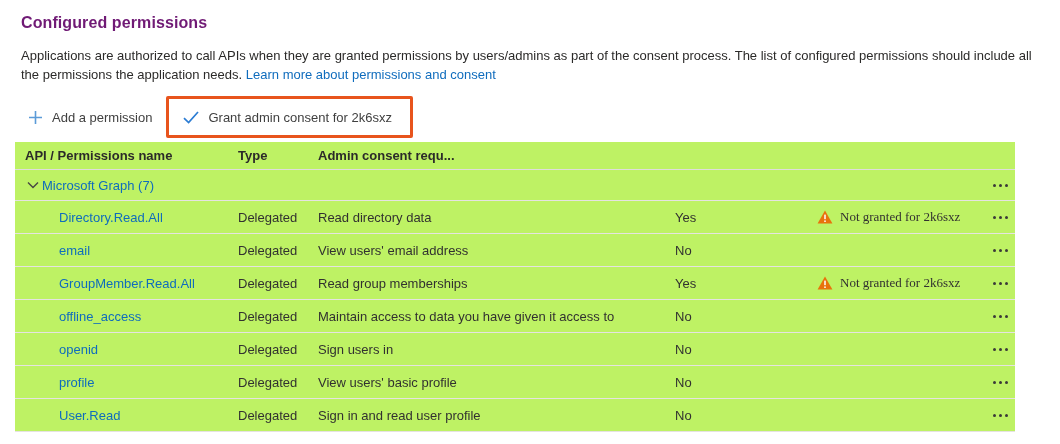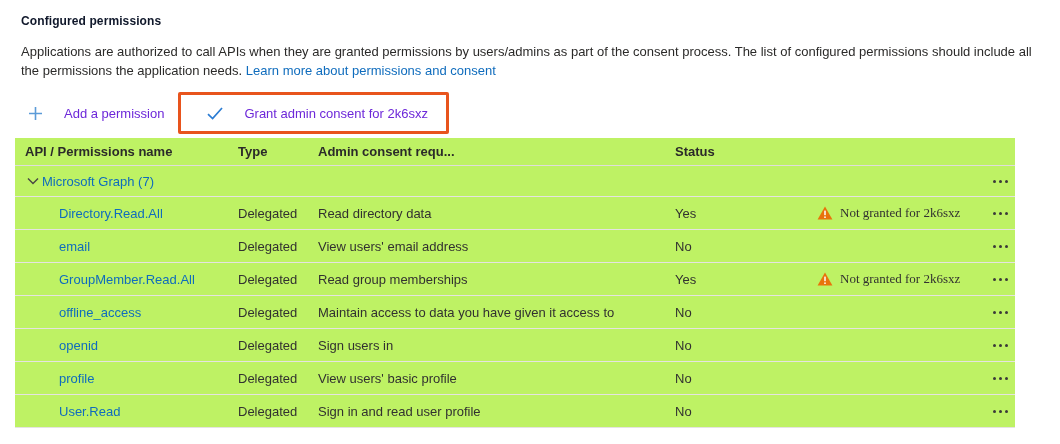--- a/index.html
+++ b/index.html
@@ -1,27 +1,27 @@
 <!DOCTYPE html>
 <html><head>
 <meta charset="utf-8">
 <style>
   * { margin:0; padding:0; box-sizing:border-box; }
   html,body { width:1060px; height:444px; background:#ffffff; overflow:hidden;
     font-family:"Liberation Sans","DejaVu Sans",sans-serif; color:#323130; }
   .page { padding:14px 0 0 15px; width:1060px; }
   .inset { margin-left:6px; }
-  .title { font-size:12px; font-weight:600; color:#0f172a; letter-spacing:0.1px; }
+  .title { font-size:16px; font-weight:600; color:#701a75; letter-spacing:0.1px; }
   .desc { margin-top:14px; font-size:13px; line-height:19px; color:#2b2a29; max-width:1012px; }
   .link { color:#0f6cbd; text-decoration:none; cursor:pointer; }
   .toolbar { margin-top:10px; display:flex; align-items:center; height:46px; }
-  .cmd { display:flex; align-items:center; gap:21px; background:transparent; border:none;
-    font-family:inherit; font-size:13px; color:#6d28d9; cursor:pointer; padding:6px 10px; }
+  .cmd { display:flex; align-items:center; gap:9px; background:transparent; border:none;
+    font-family:inherit; font-size:13px; color:#404040; cursor:pointer; padding:6px 10px; }
   .addcmd { margin-left:-4px; }
-  .highlight { border:3px solid #e8541d; border-radius:2px; margin-left:4px; padding:4px 8px 4px 16px; }
+  .highlight { border:3px solid #e8541d; border-radius:2px; margin-left:4px; padding:4px 8px 4px 4px; }
   .icon16 { width:16px; height:16px; display:inline-flex; align-items:center; justify-content:center; }
   .table { margin-top:2px; width:1000px; font-size:13px; }
   .row { display:grid; grid-template-columns:223px 80px 357px 142px 168px 30px;
     align-items:center; border-bottom:1px solid #e5e3e1; height:33px; background:#bef264; }
   .thead { height:28px; border-bottom:1px solid #dfdddb; }
   .h { font-weight:700; color:#2b2a29; white-space:nowrap; overflow:hidden; }
   .c { white-space:nowrap; overflow:hidden; }
   .c1h { padding-left:10px; }
   .grouprow { height:31px; cursor:pointer;text-align:center; }
   .groupcell { padding-left:11px; display:flex; align-items:center; gap:2px; }
@@ -68,21 +68,20 @@
       </div>
     </div>
   </div>
 
   <div class="table">
 
     <div class="row thead">
       <div class="c h c1h">API / Permissions name</div>
       <div class="c h">Type</div>
       <div class="c h">Admin consent requ...</div>
-      <div class="c h">Status</div>
       <div class="c c6"></div>
     </div>
 
     <div class="row grouprow">
       <div class="c groupcell">
         <span class="chev">
           <svg width="12" height="8" viewBox="0 0 12 8">
               <path d="M1 1.5 L6 6.5 L11 1.5" stroke="#484644" stroke-width="1.4" fill="none"></path>
             </svg>
         </span>

